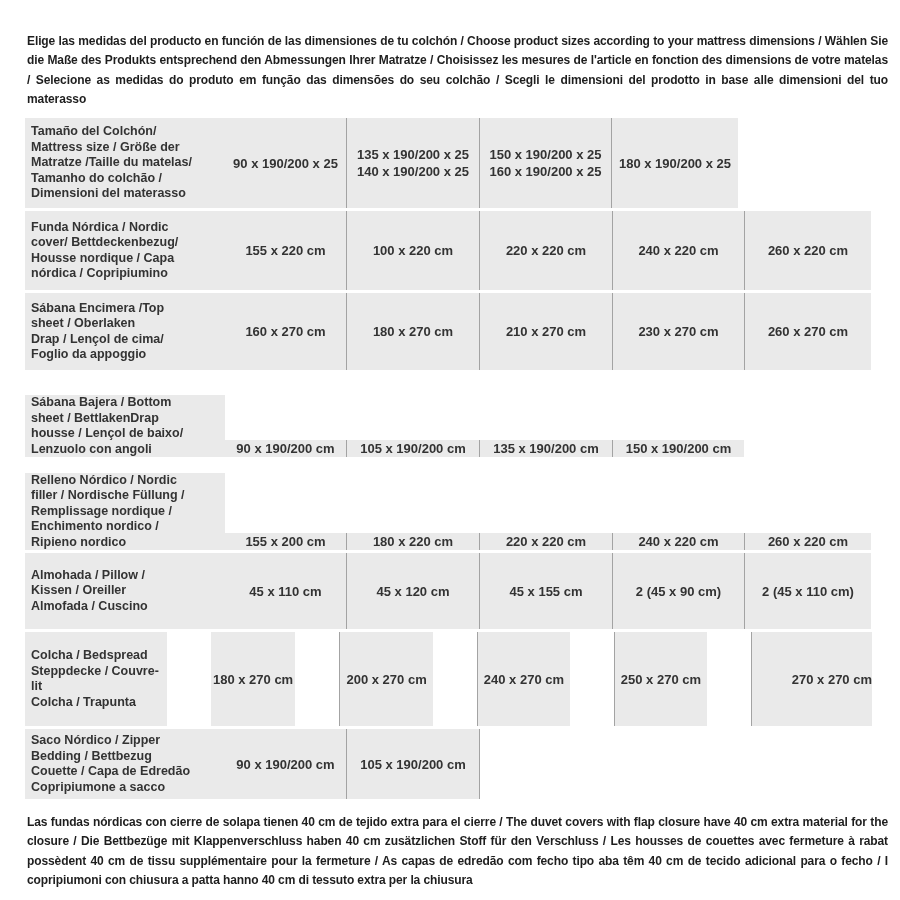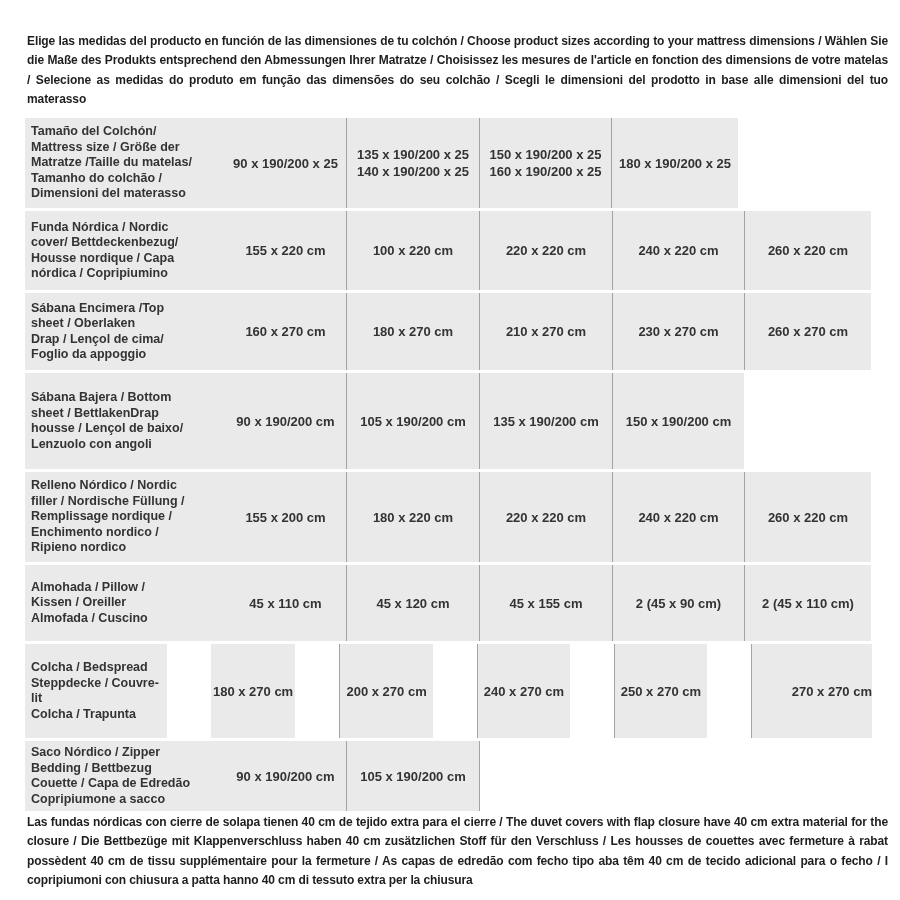--- a/index.html
+++ b/index.html
@@ -69,31 +69,31 @@
         <div class="cell label-cell">Sábana Encimera /Top
 sheet / Oberlaken
 Drap / Lençol de cima/
 Foglio da appoggio</div>
         <div class="cell value-cell" style="width: 121px;">160 x 270 cm</div>
         <div class="cell value-cell bordered" style="width: 133px;">180 x 270 cm</div>
         <div class="cell value-cell bordered" style="width: 133px;">210 x 270 cm</div>
         <div class="cell value-cell bordered" style="width: 132px;">230 x 270 cm</div>
         <div class="cell value-cell bordered" style="width: 127px;">260 x 270 cm</div>
       </div>
-      <div class="row" style="height: 96px;">
+      <div class="row" style="height: 84px; align-items: flex-end;">
         <div class="cell label-cell">Sábana Bajera / Bottom
 sheet / BettlakenDrap
 housse / Lençol de baixo/
 Lenzuolo con angoli</div>
         <div class="cell value-cell" style="width: 121px;">90 x 190/200 cm</div>
         <div class="cell value-cell bordered" style="width: 133px;">105 x 190/200 cm</div>
         <div class="cell value-cell bordered" style="width: 133px;">135 x 190/200 cm</div>
         <div class="cell value-cell bordered" style="width: 132px;">150 x 190/200 cm</div>
       </div>
-      <div class="row" style="height: 90px;">
+      <div class="row" style="height: 90px; align-items: flex-end;">
         <div class="cell label-cell">Relleno Nórdico / Nordic
 filler / Nordische Füllung /
 Remplissage nordique /
 Enchimento nordico /
 Ripieno nordico</div>
         <div class="cell value-cell" style="width: 121px;">155 x 200 cm</div>
         <div class="cell value-cell bordered" style="width: 133px;">180 x 220 cm</div>
         <div class="cell value-cell bordered" style="width: 133px;">220 x 220 cm</div>
         <div class="cell value-cell bordered" style="width: 132px;">240 x 220 cm</div>
         <div class="cell value-cell bordered" style="width: 127px;">260 x 220 cm</div>

